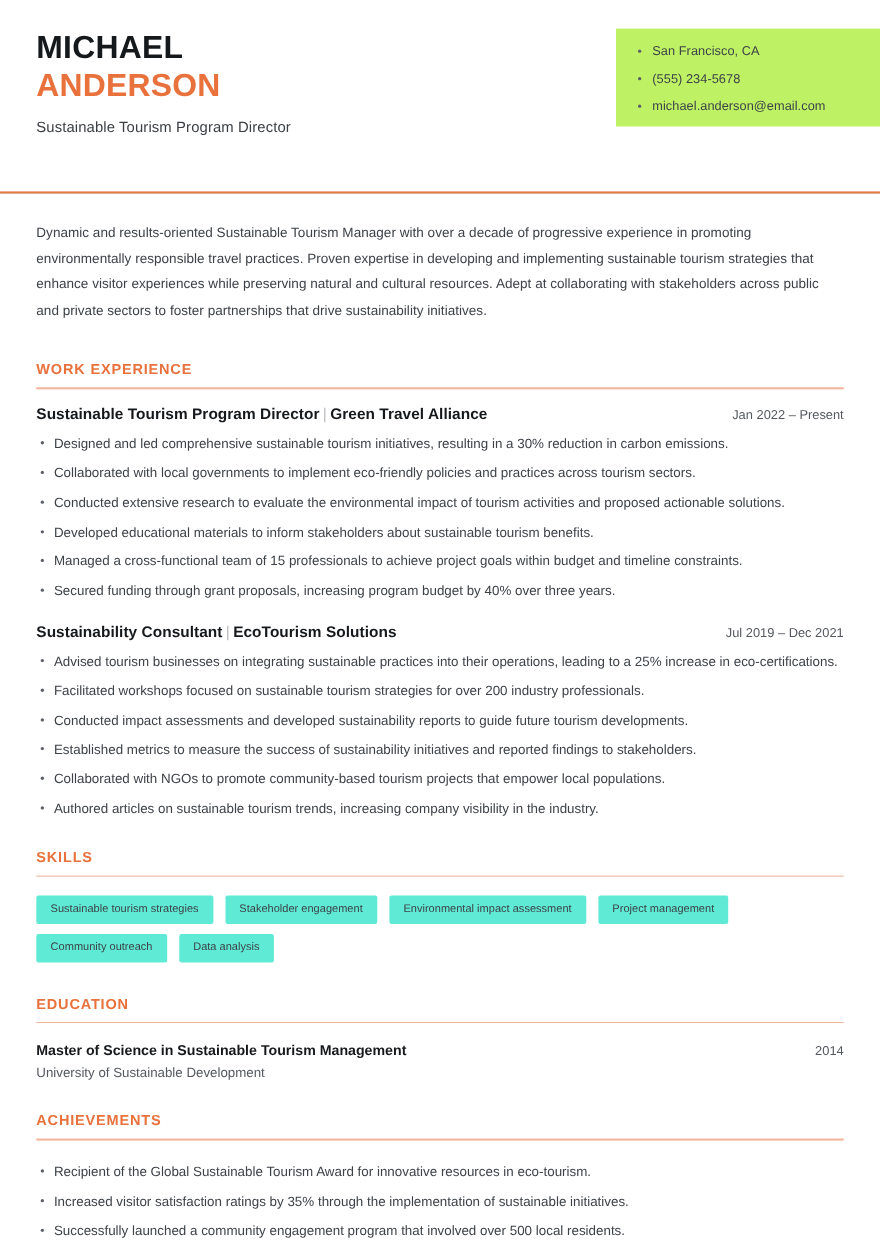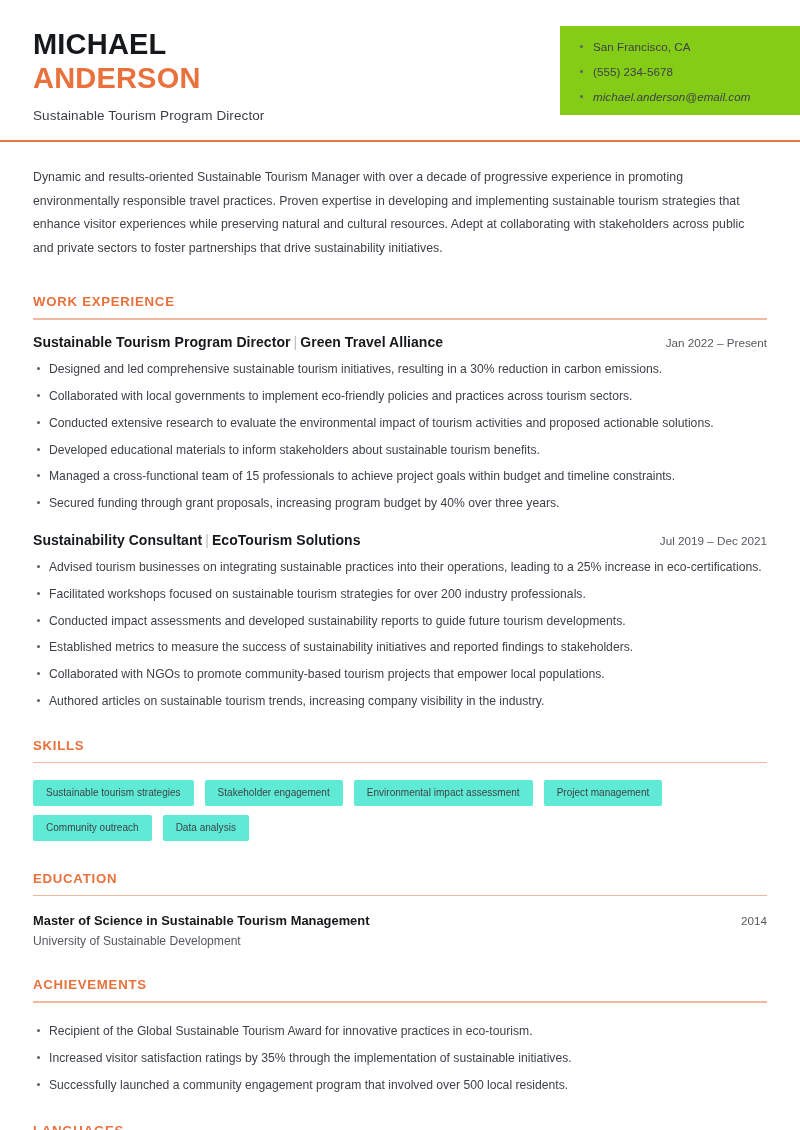--- a/index.html
+++ b/index.html
@@ -14,21 +14,21 @@
     font-family: "Liberation Sans", sans-serif;
     color: #333333;
     position: relative;
     overflow: hidden;
   }
 
   
   .header {
     position: relative;
     padding: 26px 0 0 0;
-    height: 142px;
+    height: 176px;
   }
   .header-inner {
     display: flex;
     align-items: flex-start;
     justify-content: space-between;
   }
   .identity {
     padding-left: 33px;
     padding-top: 2px;
   }
@@ -40,40 +40,40 @@
   }
   .name-first { color: #16191c; }
   .name-last  { color: #e8713c; }
   .job-title {
     margin-top: 12px;
     font-size: 13.5px;
     color: #3b3f44;
     letter-spacing: 0.1px;
   }
   .contact-panel {
-    background: #84cc16;
+    background: #bef264;
     width: 240px;
     min-height: 88px;
     padding: 14px 16px 12px 20px;
     margin-top: 0px;
   }
   .contact-list {
     list-style: none;
     margin: 0;
     padding: 0;
   }
   .contact-list li {
     position: relative;
     font-size: 11.6px;
     color: #3d4248;
     padding-left: 13px;
     margin-bottom: 12px;
     letter-spacing: 0.05px;
   }
-  .contact-list li:last-child { margin-bottom: 0; font-style: italic; }
+  .contact-list li:last-child { margin-bottom: 0; }
   .contact-list li::before {
     content: "";
     position: absolute;
     left: 0;
     top: 5px;
     width: 3px;
     height: 3px;
     background: #5a5f66;
     border-radius: 50%;
   }
@@ -298,21 +298,21 @@
         <div class="edu-year">2014</div>
       </div>
       <div class="edu-school">University of Sustainable Development</div>
     </div>
   </div>
 
   <div class="section sec-achievements">
     <div class="section-title">ACHIEVEMENTS</div>
     <div class="section-rule"></div>
     <ul class="bullets">
-      <li>Recipient of the Global Sustainable Tourism Award for innovative practices in eco-tourism.</li>
+      <li>Recipient of the Global Sustainable Tourism Award for innovative resources in eco-tourism.</li>
       <li>Increased visitor satisfaction ratings by 35% through the implementation of sustainable initiatives.</li>
       <li>Successfully launched a community engagement program that involved over 500 local residents.</li>
     </ul>
   </div>
 
   <div class="section sec-languages">
     <div class="section-title">LANGUAGES</div>
 
   </div>
 

